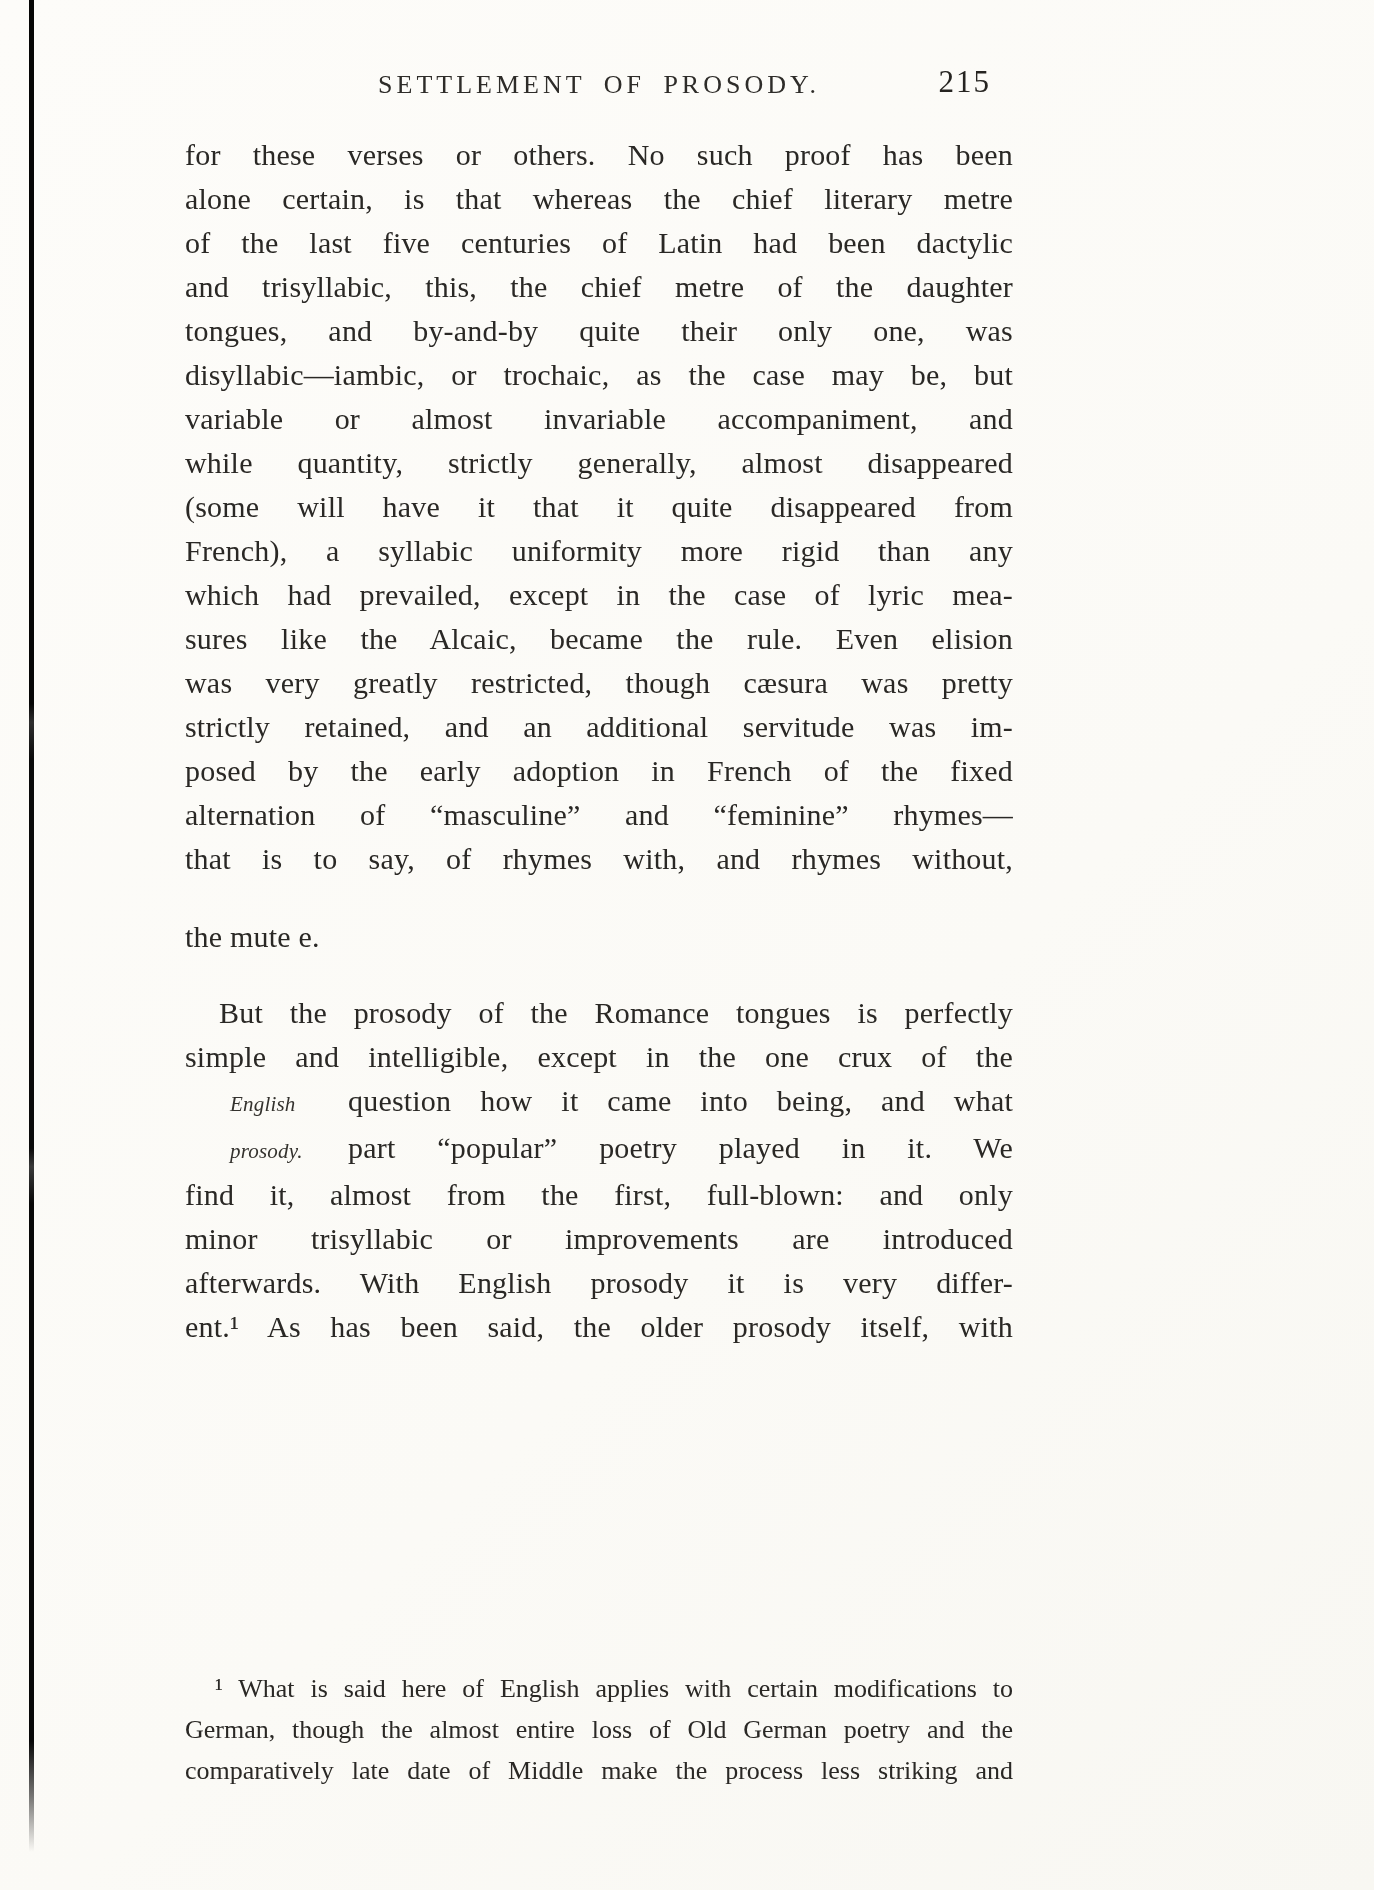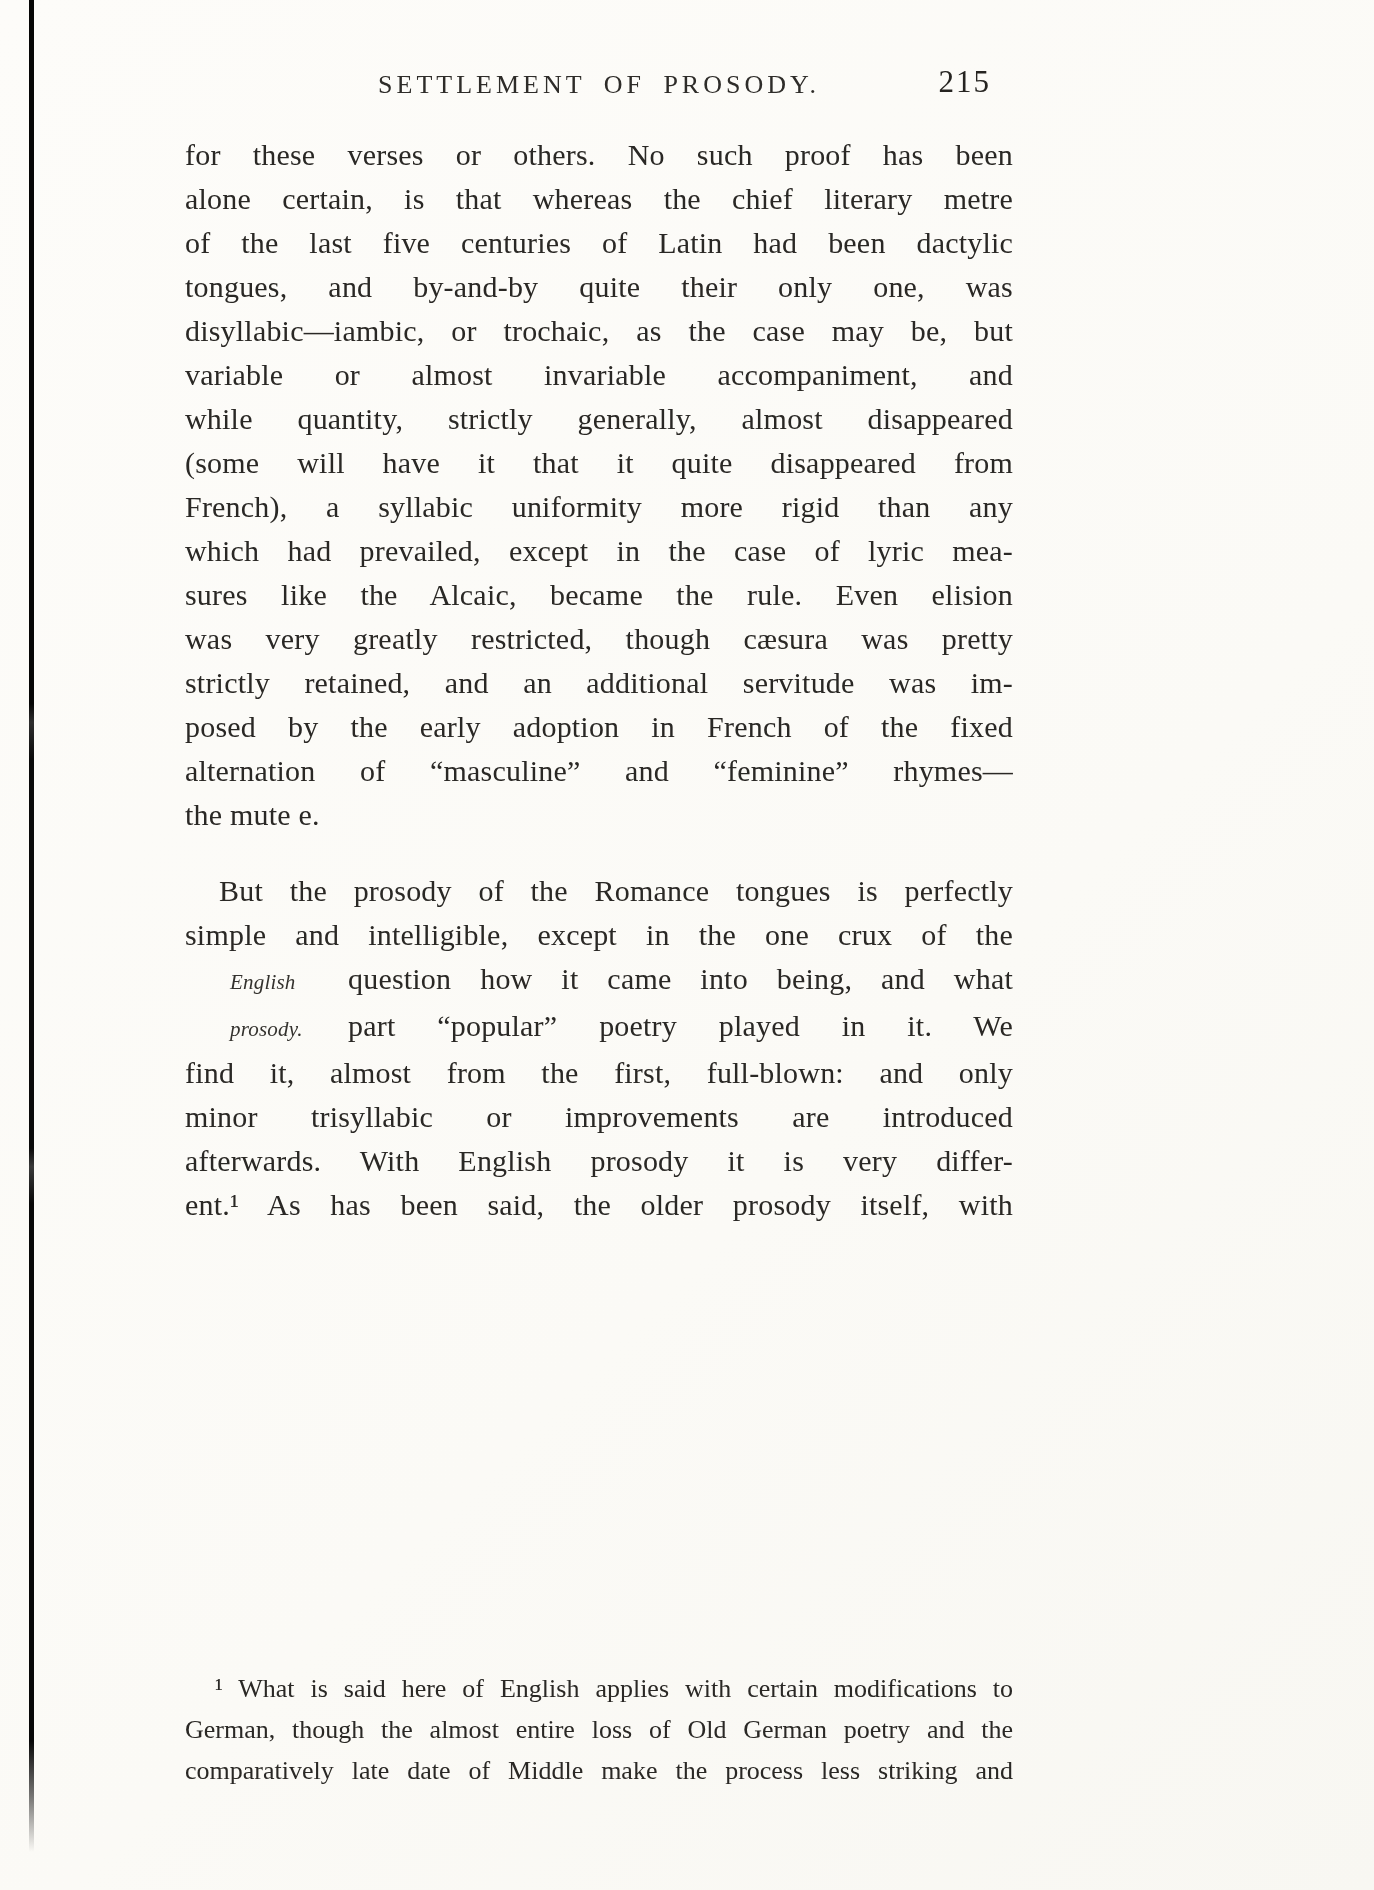--- a/index.html
+++ b/index.html
@@ -63,20 +63,21 @@
   }
   .line {
     min-height: 44px;
     text-align: justify;
     text-align-last: justify;
     text-justify: inter-word;
     white-space: nowrap; 
   }
   .line.last {
     text-align-last: left;
+    margin-top: 34px;
   }
   .line.indent {
     text-indent: 34px;
     margin-top: 32px;
   }
   .note-row {
     display: flex;
     align-items: baseline;
     justify-content: center;
   }
@@ -122,32 +123,34 @@
     <div class="running-title">SETTLEMENT OF PROSODY.</div>
     <div class="page-number">215</div>
   </div>
 
   <div class="textblock">
 
     <div>
         <div class="line">for these verses or others.  No such proof has been</div>
         <div class="line">alone certain, is that whereas the chief literary metre</div>
         <div class="line">of the last five centuries of Latin had been dactylic</div>
+        <div class="line">and trisyllabic, this, the chief metre of the daughter</div>
         <div class="line">tongues, and by-and-by quite their only one, was</div>
         <div class="line">disyllabic—iambic, or trochaic, as the case may be, but</div>
         <div class="line">variable or almost invariable accompaniment, and</div>
         <div class="line">while quantity, strictly generally, almost disappeared</div>
         <div class="line">(some will have it that it quite disappeared from</div>
         <div class="line">French), a syllabic uniformity more rigid than any</div>
         <div class="line">which had prevailed, except in the case of lyric mea-</div>
         <div class="line">sures like the Alcaic, became the rule.  Even elision</div>
         <div class="line">was very greatly restricted, though cæsura was pretty</div>
         <div class="line">strictly retained, and an additional servitude was im-</div>
         <div class="line">posed by the early adoption in French of the fixed</div>
         <div class="line">alternation of “masculine” and “feminine” rhymes—</div>
+        <div class="line">that is to say, of rhymes with, and rhymes without,</div>
         <div class="line last">the mute e.</div>
       </div>
 
     <div>
         <div class="line indent">But the prosody of the Romance tongues is perfectly</div>
         <div class="line">simple and intelligible, except in the one crux of the</div>
       </div>
 
     <div class="note-row">
       <div class="note-cell">English</div>

